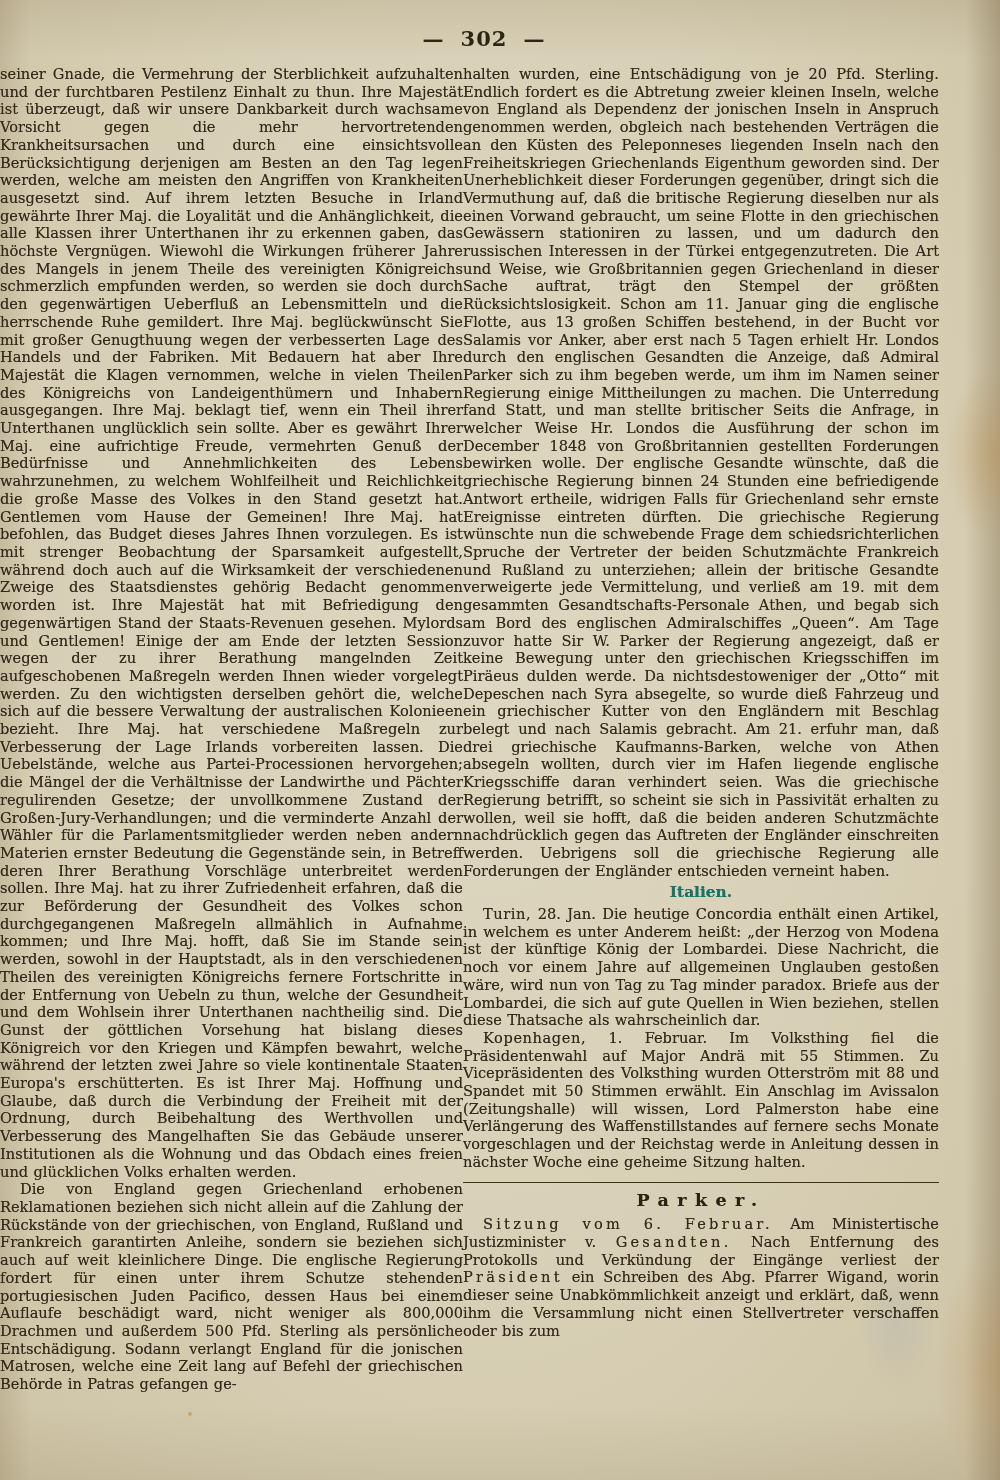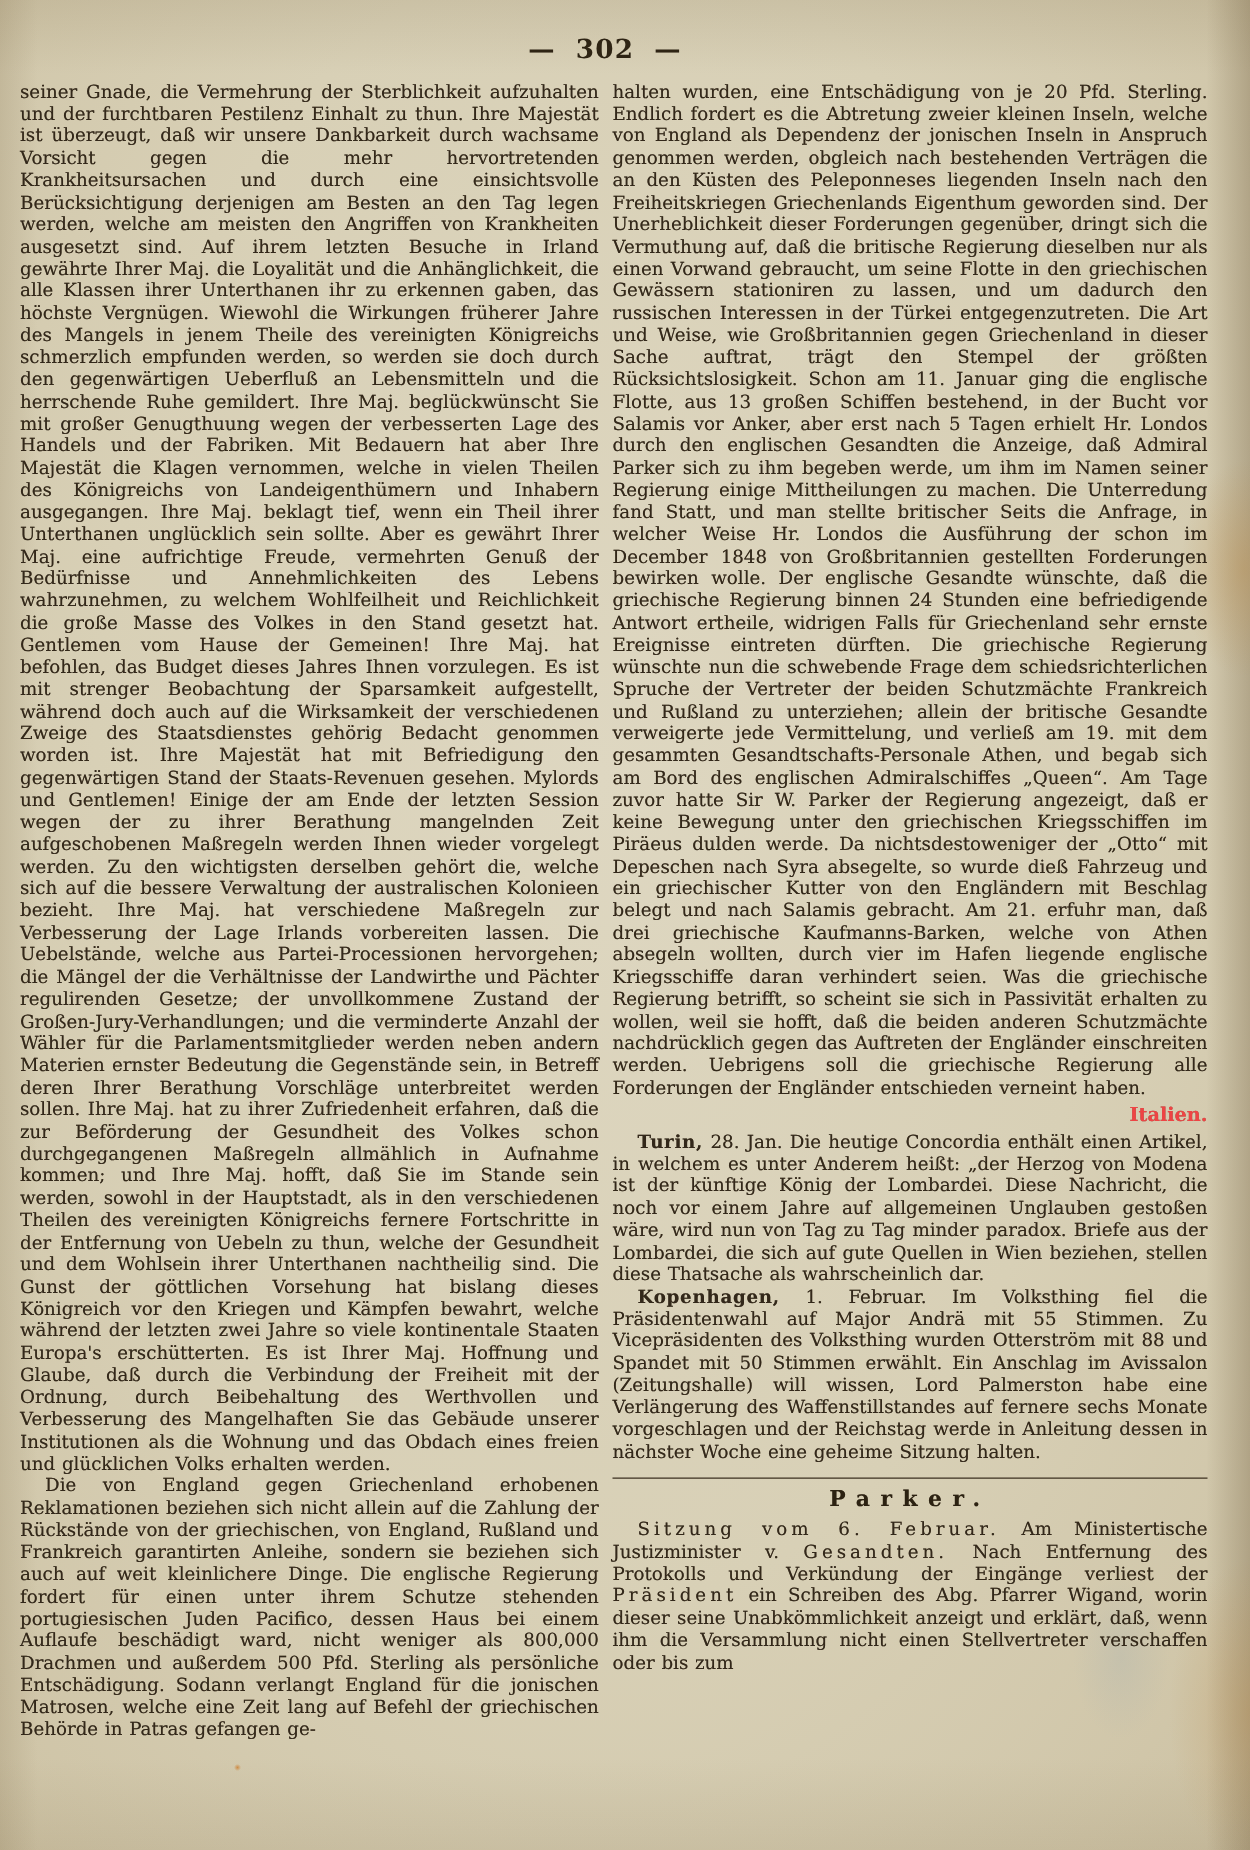--- a/index.html
+++ b/index.html
@@ -47,61 +47,60 @@
     color: #2e2414;
   }
   .page-header .dash {
     display: inline-block;
     margin: 0 16px;
     font-weight: bold;
   }
 
   .columns {
     display: flex;
-    gap: 11px;
-    padding: 14px 34px 0 16px;
+    padding: 14px 34px 0 0;
     box-sizing: border-box;
   }
   .col {
     font-size: 14.6px;
     line-height: 17.7px;
     text-align: justify;
     word-spacing: 0.05em;
     hyphens: auto;
     -webkit-hyphens: auto;
     text-shadow: 0 0 0.45px rgba(45,33,16,0.55);
   }
   .col-left  { width: 463px; flex: 0 0 463px; }
   .col-right { width: 476px; flex: 0 0 476px; }
 
   p { margin: 0; }
   p.indent { text-indent: 20px; }
 
   .section-heading {
-    text-align: right;
+    text-align: center;
     font-weight: bold;
     font-size: 15.4px;
     margin: 5px 0 3px 0;
     text-indent: 0;
-    color: #ef4444;
+    color: #0f766e;
   }
   .landtag-heading {
     text-align: center;
     font-weight: bold;
     font-size: 17.5px;
     letter-spacing: 0.48em;
     margin: 9px 0 6px 0;
     color: #2c2212;
   }
   .divider {
     border: none;
     border-top: 1.6px solid #3c3020;
     margin: 11px 0 4px 0;
   }
-  .dateline { font-weight: bold; letter-spacing: 0.04em; }
+  .dateline { font-weight: normal; letter-spacing: 0.04em; }
   .gesperrt { letter-spacing: 0.22em; }
 </style>
 </head>
 <body>
 
 <div class="sheet">
 
   <div class="page-header">
     <span class="dash">—</span><span>302</span><span class="dash">—</span>
   </div>

